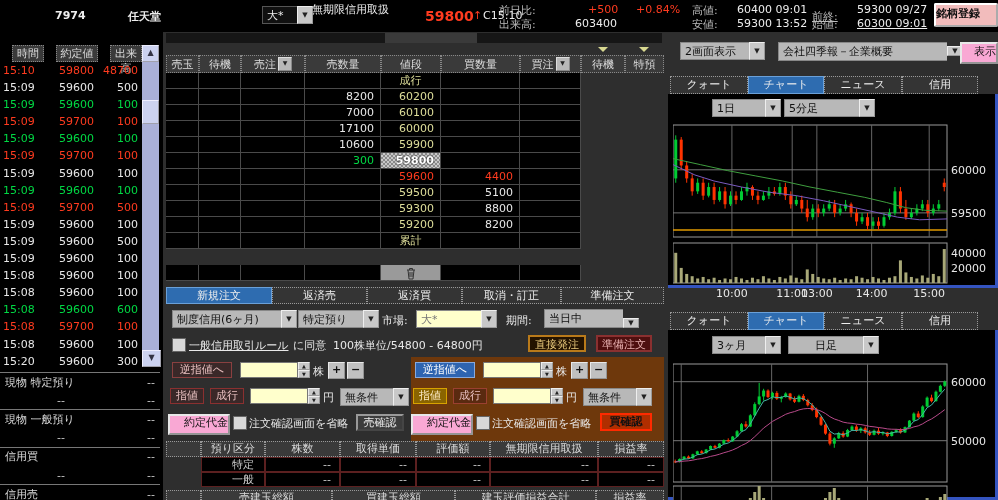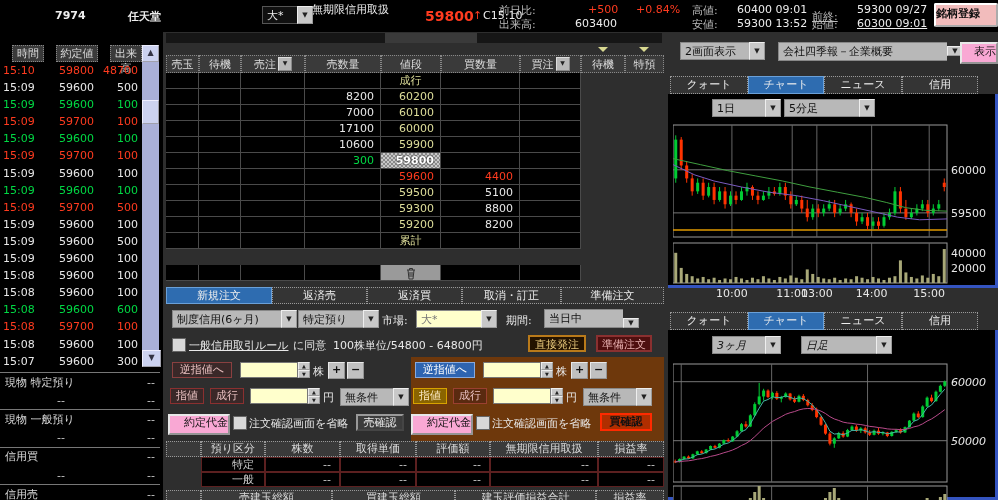--- a/index.html
+++ b/index.html
@@ -197,21 +197,21 @@
           <span class="c0">15:08</span>
           <span class="c1">59700</span>
           <span class="c2">100</span>
         </div>
         <div class="ts-row wht">
           <span class="c0">15:08</span>
           <span class="c1">59600</span>
           <span class="c2">100</span>
         </div>
         <div class="ts-row wht">
-          <span class="c0">15:07</span>
+          <span class="c0">15:20</span>
           <span class="c1">59600</span>
           <span class="c2">300</span>
         </div>
       </div>
 
     <div class="abs sbar" style="left:142px;top:13px;width:17px;height:322px;">
       <div class="sbtn" style="height:15px;">▲</div>
       <div class="sthumb" style="margin-top:38px;height:22px;"></div>
       <div class="sbtn" style="position:absolute;bottom:0;width:100%;height:15px;">▼</div>
     </div>
@@ -727,26 +727,26 @@
       </div>
   </div>
 
   <div class="abs" style="left:670px;top:312px;width:308px;display:grid;grid-template-columns:78px 76px 78px 76px;">
 
   <div class="rtab">クォート</div>
       <div class="rtab active">チャート</div>
       <div class="rtab">ニュース</div>
       <div class="rtab">信用</div>
     </div>
-  <div class="abs rpanel" style="left:668px;top:330px;width:330px;height:170px;font-style:italic;">
+  <div class="abs rpanel" style="left:668px;top:330px;width:330px;height:170px;">
     <span class="abs combo" style="left:44px;top:6px;">
       <span class="cfield" style="width:44px;">3ヶ月</span>
       <span class="cbtn">▼</span>
     </span>
-    <span class="abs combo" style="left:133px;top:6px;">
+    <span class="abs combo" style="left:120px;top:6px;text-align:center;">
       <span class="cfield" style="width:66px;">日足</span>
       <span class="cbtn">▼</span>
     </span>
     <div class="abs" id="chart2" style="left:5px;top:32px;width:322px;height:138px;overflow:hidden;">
         <svg width="322" height="138">
           <rect x="0" y="2" width="274" height="118" fill="#000" stroke="#999"></rect>
           <rect x="0" y="124" width="274" height="30" fill="#000" stroke="#999"></rect>
           <line x1="8.219999999999999" y1="2" x2="8.219999999999999" y2="120" stroke="#666"></line>
           <line x1="8.219999999999999" y1="124" x2="8.219999999999999" y2="154" stroke="#666"></line>
           <line x1="98.64" y1="2" x2="98.64" y2="120" stroke="#666"></line>

